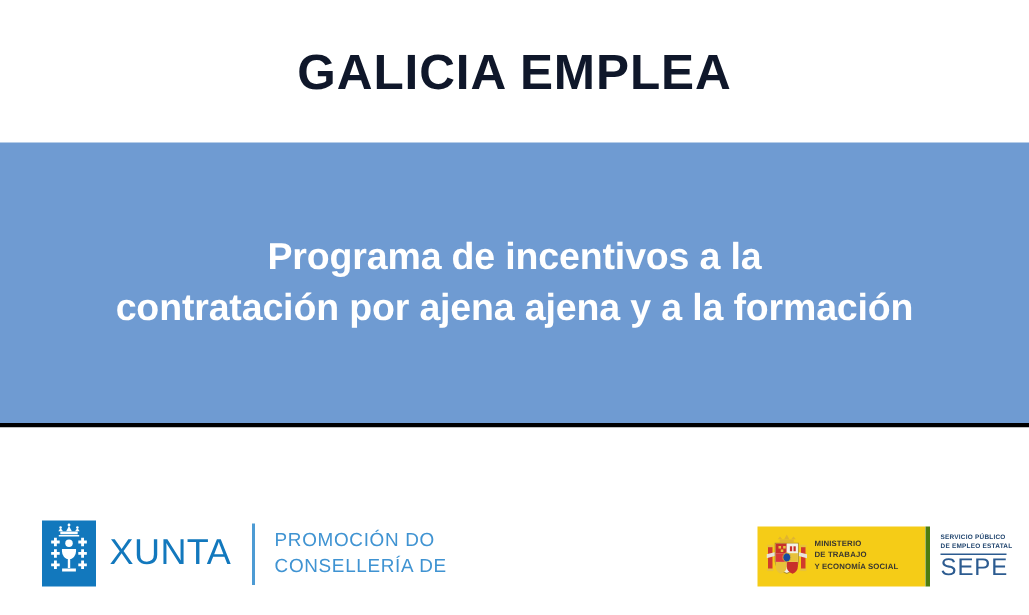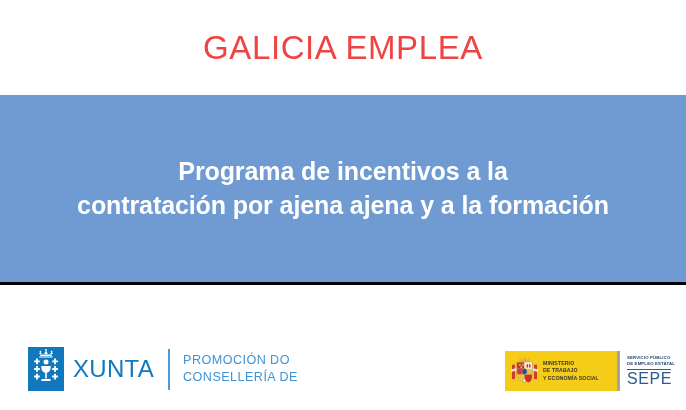--- a/index.html
+++ b/index.html
@@ -25,23 +25,23 @@
     width: 686px;
     height: 95px;
     background: #ffffff;
     display: flex;
     align-items: center;
     justify-content: center;
   }
   .main-title {
     font-family: "Liberation Sans", sans-serif;
     font-size: 33px;
-    font-weight: normal;
+    font-weight: bold;
     letter-spacing: 0.6px;
-    color: #ef4444;
+    color: #0f172a;
     white-space: nowrap;
     margin: 0;
     padding: 0;
     line-height: 1;
   }
 
   
   .blue-band {
     position: absolute;
     left: 0;
@@ -162,21 +162,21 @@
     font-size: 5.2px;
     font-weight: bold;
     line-height: 1.45;
     letter-spacing: 0.1px;
     white-space: nowrap;
   }
   .sepe-box {
     width: 69px;
     height: 40px;
     background: #ffffff;
-    border-left: 3px solid #a3a3a3;
+    border-left: 3px solid #4d7c0f;
     box-sizing: border-box;
     display: flex;
     flex-direction: column;
     justify-content: center;
     padding-left: 7px;
   }
   .sepe-sub {
     color: #22466f;
     font-family: "Liberation Sans", sans-serif;
     font-size: 4.3px;

